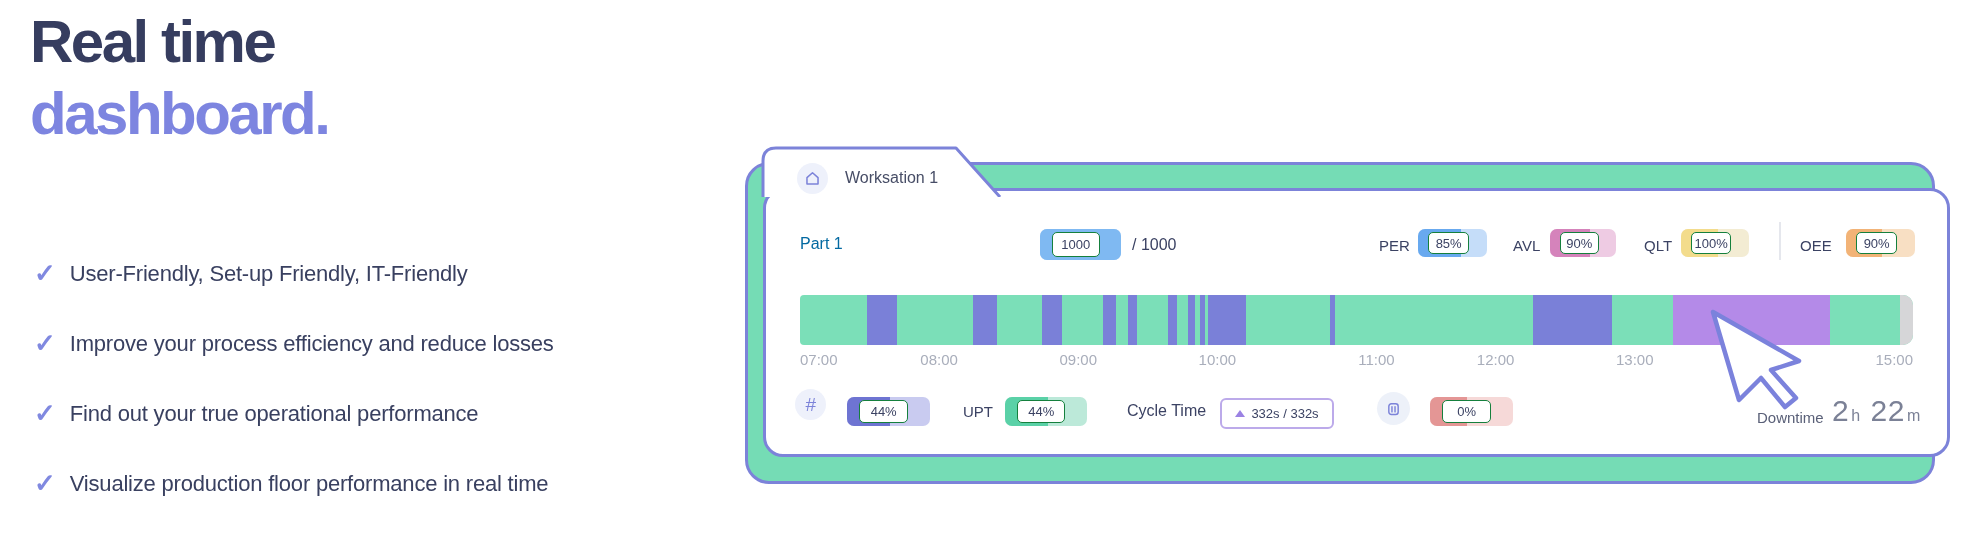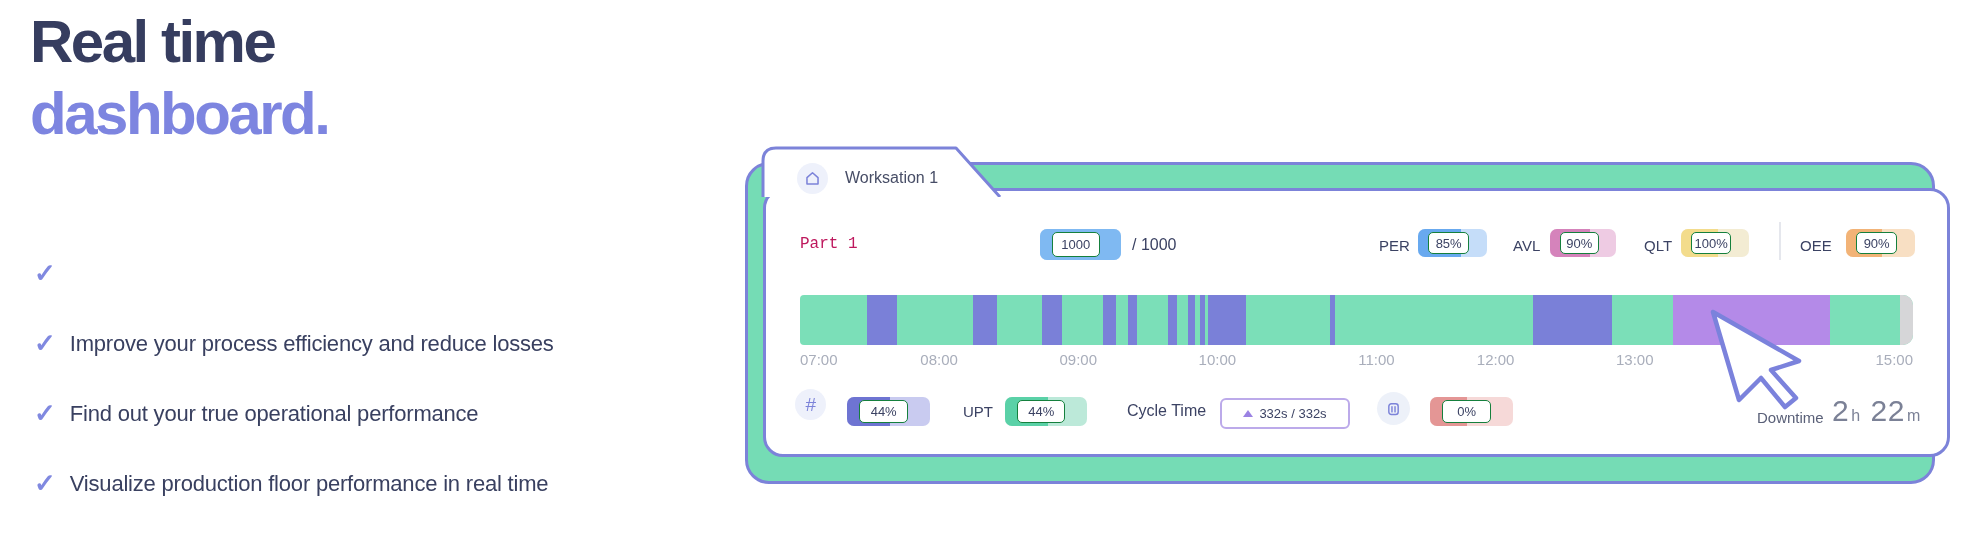--- a/index.html
+++ b/index.html
@@ -26,21 +26,21 @@
   .tab-label{position:absolute;left:845px;top:169px;font-size:16px;color:#474d66;}
 
   
   .meter{position:absolute;height:29px;border-radius:7px;background:var(--light,#ddd);overflow:hidden;}
   .meter-fill{position:absolute;left:0;top:0;bottom:0;width:var(--fill,50%);background:var(--dark,#999);}
   .meter-pill{position:absolute;left:15%;top:3px;bottom:3px;width:56%;background:#ffffff;
               border:1px solid #15803d;border-radius:5px;display:flex;align-items:center;
               justify-content:center;font-size:13px;color:#3b4263;}
 
   
-  .part-label{position:absolute;left:800px;top:235px;font-size:16px;color:#be185d;font-family:Liberation Mono, monospace;}
+  .part-label{position:absolute;left:800px;top:235px;font-size:16px;color:#0369a1;}
   .meter-count{left:1040px;top:229px;width:81px;height:31px;}
   .slash-label{position:absolute;left:1132px;top:236px;font-size:16px;color:#3b4263;}
   .kpi-label{position:absolute;top:237px;font-size:15px;color:#3b4263;}
   .lbl-per{left:1379px;} .lbl-avl{left:1513px;} .lbl-qlt{left:1644px;} .lbl-oee{left:1800px;}
   .meter-per{left:1418px;top:229px;width:69px;height:28px;}
   .meter-avl{left:1550px;top:229px;width:66px;height:28px;}
   .meter-qlt{left:1681px;top:229px;width:68px;height:28px;}
   .meter-oee{left:1846px;top:229px;width:69px;height:28px;}
   .vdivider{position:absolute;left:1779px;top:222px;width:2px;height:38px;background:#e5e7ed;}
 
@@ -53,21 +53,21 @@
 
   
   .icon-circle{position:absolute;border-radius:50%;background:#eef1fb;display:flex;
                align-items:center;justify-content:center;}
   .hash-circle{left:795px;top:389px;width:31px;height:31px;font-size:19px;color:#7c83d9;font-style:italic;}
   .trash-circle{left:1377px;top:392px;width:33px;height:33px;background:#edf1f9;}
   .meter-pct{left:847px;top:397px;width:83px;}
   .upt-label{position:absolute;left:963px;top:403px;font-size:15px;color:#3b4263;}
   .meter-upt{left:1005px;top:397px;width:82px;}
   .cycle-label{position:absolute;left:1127px;top:402px;font-size:16px;color:#3b4263;}
-  .cycle-box{position:absolute;left:1220px;top:398px;width:130px;height:31px;box-sizing:border-box;
+  .cycle-box{position:absolute;left:1220px;top:398px;width:114px;height:31px;box-sizing:border-box;
              border:2px solid #bcaaea;border-radius:6px;background:#fff;display:flex;
              align-items:center;justify-content:center;gap:6px;font-size:13px;color:#3b4263;}
   .tri-up{width:0;height:0;border-left:5px solid transparent;border-right:5px solid transparent;
           border-bottom:7px solid #9b82e3;}
   .meter-zero{left:1430px;top:397px;width:83px;}
   .downtime-label{position:absolute;left:1757px;top:409px;font-size:15px;color:#5a6078;text-align:right;}
   .downtime-value{position:absolute;left:1832px;top:394px;color:#7b8196;font-size:30px;
                   letter-spacing:0.5px;display:flex;align-items:baseline;gap:2px;}
   .downtime-value .unit{font-size:16px;}
   .downtime-value .gap{width:6px;}
@@ -80,20 +80,21 @@
 <div class="page">
 
   <div class="title">
     <div>Real time</div>
     <div class="line2">dashboard.</div>
   </div>
 
   <ul class="bullets">
     <li>
       <span class="check">✓</span>
+      <span class="btxt">User-Friendly, Set-up Friendly, IT-Friendly</span>
     </li>
     <li>
       <span class="check">✓</span>
       <span class="btxt">Improve your process efficiency and reduce losses</span>
     </li>
     <li>
       <span class="check">✓</span>
       <span class="btxt">Find out your true operational performance</span>
     </li>
     <li>

